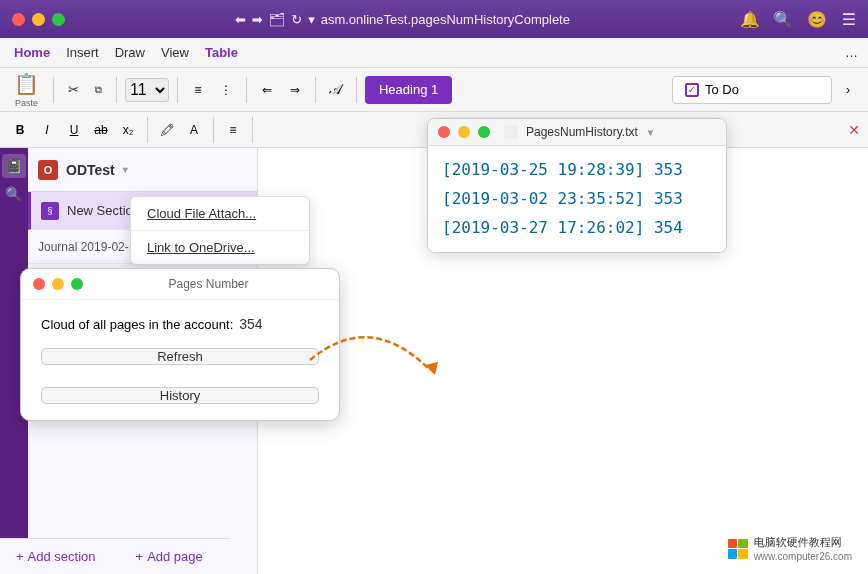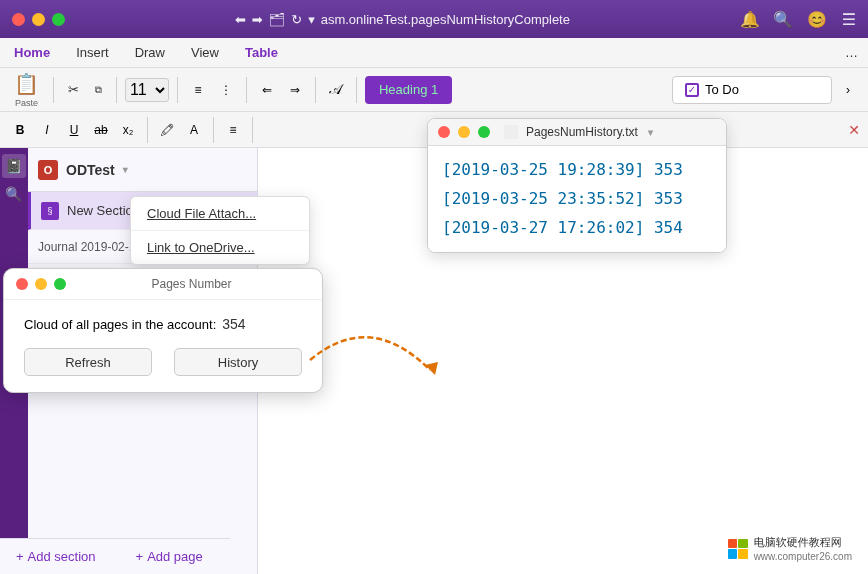--- a/index.html
+++ b/index.html
@@ -22,21 +22,21 @@
     .title-center { flex: 1; display: flex; justify-content: center; align-items: center; font-size: 13px; color: rgba(255,255,255,0.9); gap: 6px; }
     .title-icons { display: flex; gap: 14px; align-items: center; color: rgba(255,255,255,0.85); font-size: 16px; }
 
     
     .menu-bar {
       height: 30px;
       background: #f5f5f5;
       display: flex;
       align-items: center;
       padding: 0 10px;
-      gap: 18px;
+      gap: 8px;
       border-bottom: 1px solid #ddd;
       font-size: 13px;
       color: #333;
     }
     .menu-item { cursor: pointer; padding: 2px 4px; }
     .menu-item.active { color: #7B2FBE; font-weight: 600; }
     .menu-item-table { color: #7B2FBE; font-weight: 600; }
     .menu-right { margin-left: auto; }
 
     
@@ -49,21 +49,21 @@
       gap: 4px;
       border-bottom: 1px solid #ddd;
     }
     .toolbar-sep { width: 1px; height: 26px; background: #ccc; margin: 0 4px; }
     .tb-btn { padding: 3px 6px; border-radius: 3px; cursor: pointer; font-size: 13px; color: #333; display: flex; align-items: center; gap: 2px; border: none; background: transparent; }
     .font-select { width: 90px; height: 24px; font-size: 12px; border: 1px solid #ccc; border-radius: 3px; }
     .size-select { width: 44px; height: 24px; font-size: 16px; border: 1px solid #ccc; border-radius: 3px; }
     .format-btn { width: 24px; height: 22px; display: flex; align-items: center; justify-content: center; cursor: pointer; border-radius: 2px; font-size: 12px; border: none; background: transparent; }
     .heading-btn {
       background: #7B2FBE;
-      color: #86efac;
+      color: #ffffff;
       border: none;
       padding: 3px 14px;
       border-radius: 4px;
       font-size: 13px;
       cursor: pointer;
       height: 28px;
     }
     .todo-btn {
       background: white;
       border: 1px solid #ccc;
@@ -152,21 +152,21 @@
       cursor: pointer;
       color: #333;
       border-bottom: 1px solid #f0f0f0;
       text-decoration: underline;
     }
     .ctx-item:last-child { border-bottom: none; }
 
     
     .dialog-box {
       position: absolute;
-      left: 3px;
+      left: 20px;
       top: 268px;
       background: white;
       border: 1px solid #ccc;
       border-radius: 10px;
       box-shadow: 0 4px 20px rgba(0,0,0,0.2);
       z-index: 200;
       width: 320px;
     }
     .dialog-title-bar {
       display: flex;
@@ -176,21 +176,21 @@
       gap: 7px;
     }
     .dialog-tl { width: 12px; height: 12px; border-radius: 50%; }
     .dialog-tl-red { background: #ff5f56; }
     .dialog-tl-yellow { background: #ffbd2e; }
     .dialog-tl-green { background: #27c93f; }
     .dialog-title-text { flex: 1; text-align: center; font-size: 12px; color: #666; font-weight: 500; }
     .dialog-body { padding: 16px 20px; }
     .dialog-number-row { display: flex; align-items: center; gap: 6px; font-size: 13px; margin-bottom: 16px; }
     .dialog-number { font-size: 14px; font-weight: normal; color: #333; }
-    .dialog-buttons { display: flex; gap: 22px; }
+    .dialog-buttons { display: flex; gap: 22px; flex-direction: column; }
     .dialog-btn {
       flex: 1;
       height: 28px;
       border: 1px solid #ccc;
       border-radius: 5px;
       background: #f5f5f5;
       cursor: pointer;
       font-size: 13px;
       color: #333;
     }
@@ -472,21 +472,21 @@
   <div class="hw-title-bar">
     <div class="dialog-tl dialog-tl-red"></div>
     <div class="dialog-tl dialog-tl-yellow"></div>
     <div class="dialog-tl dialog-tl-green"></div>
     <span style="width:14px; height:14px; background:#eee; border-radius:2px; display:inline-block; margin-left:6px;"></span>
     <span class="hw-filename">PagesNumHistory.txt</span>
     <span style="font-size:11px; color:#999; margin-left:2px;">▾</span>
   </div>
   <div class="hw-body">
     <div>[2019-03-25 19:28:39] 353</div>
-    <div>[2019-03-25 23:35:52] 353</div>
+    <div>[2019-03-02 23:35:52] 353</div>
     <div>[2019-03-27 17:26:02] 354</div>
   </div>
 </div>
 
 <div class="watermark">
   <div class="wm-tiles">
     <div class="wm-tile" style="background:#f25022;"></div>
     <div class="wm-tile" style="background:#7fba00;"></div>
     <div class="wm-tile" style="background:#00a4ef;"></div>
     <div class="wm-tile" style="background:#ffb900;"></div>

